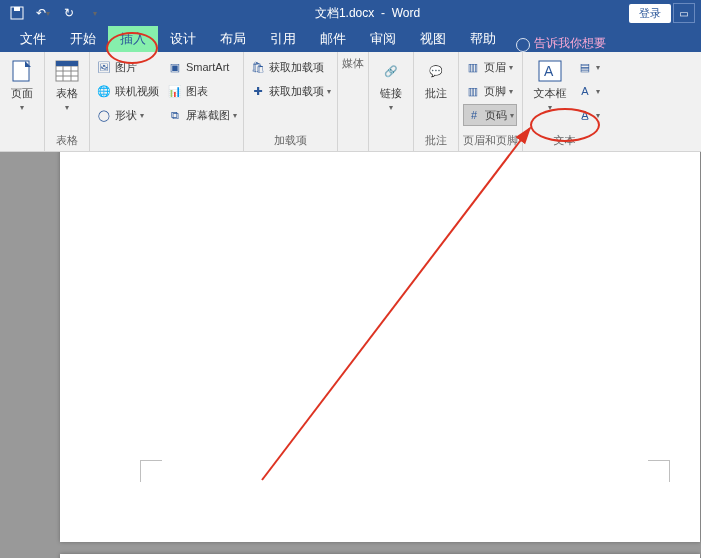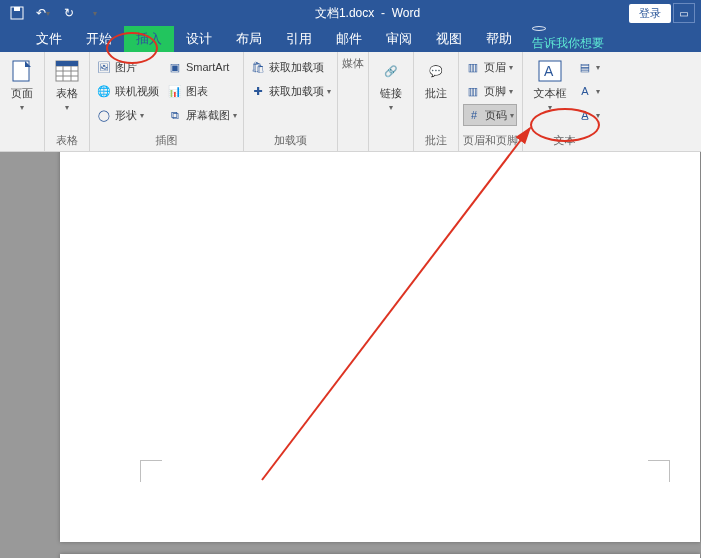--- a/index.html
+++ b/index.html
@@ -5,24 +5,24 @@
   * { margin: 0; padding: 0; box-sizing: border-box; }
   body { font-family: "Microsoft YaHei", sans-serif; font-size: 12px; background: #fff; width: 701px; height: 558px; overflow: hidden; position: relative; }
   .titlebar { background: #2b579a; color: #fff; height: 26px; display: flex; align-items: center; padding: 0 6px; }
   .qat { display: flex; gap: 4px; align-items: center; }
   .qat-btn { width: 22px; height: 20px; display: flex; align-items: center; justify-content: center; color: #fff; font-size: 12px; }
   .title-center { flex: 1; text-align: center; font-size: 12px; }
   .title-right { display: flex; gap: 2px; align-items: center; }
   .login-btn { background: #fff; color: #2b579a; padding: 2px 10px; border-radius: 2px; font-size: 11px; }
   .winbtn { width: 22px; height: 20px; display: flex; align-items: center; justify-content: center; border: 1px solid #6889bf; font-size: 10px; }
 
-  .tab-row { background: #2b579a; color: #fff; height: 26px; display: flex; align-items: stretch; padding-left: 24px; }
+  .tab-row { background: #2b579a; color: #fff; height: 26px; display: flex; align-items: stretch; padding-left: 8px; }
   .tab { padding: 0 12px; display: flex; align-items: center; font-size: 13px; position: relative; }
-  .tab.active { background: #22c55e; color: #2b579a; }
-  .tell-me { display: flex; align-items: flex-start; gap: 4px; margin-left: 8px; color: #5eead4; font-size: 12px; flex-direction: column; }
+  .tab.active { background: #86efac; color: #2b579a; }
+  .tell-me { display: flex; align-items: flex-end; gap: 4px; margin-left: 8px; color: #f9a8d4; font-size: 12px; }
   .bulb { width: 14px; height: 14px; border: 1px solid #dbe3f0; border-radius: 50%; display: inline-block; position: relative; }
 
   .circle-annot { position: absolute; border: 2px solid #dd3322; border-radius: 50%; pointer-events: none; }
   .ribbon { background: #f1f1f1; border-bottom: 1px solid #d4d4d4; height: 100px; display: flex; }
   .group { border-right: 1px solid #d4d4d4; padding: 2px 4px 0 4px; display: flex; flex-direction: column; justify-content: space-between; }
   .group-body { flex: 1; display: flex; }
   .group-label { text-align: center; font-size: 11px; color: #666; padding: 2px 0 3px; }
   .big-btn { width: 36px; display: flex; flex-direction: column; align-items: center; justify-content: flex-start; padding-top: 4px; gap: 2px; font-size: 11px; color: #3b3b3b; }
   .big-icon { width: 28px; height: 26px; display: flex; align-items: center; justify-content: center; color: #2b579a; }
   .dropdown-caret { font-size: 8px; color: #666; }
@@ -151,21 +151,20 @@
             <span class="si">📊</span>
             <span>图表</span>
           </div>
         <div class="small-row">
             <span class="si">⧉</span>
             <span>屏幕截图</span> 
             <span class="dropdown-caret">▾</span>
           </div>
       </div>
     </div>
-    <div class="group-label">插图</div>
   </div>
 
   <div class="group">
     <div class="group-body">
       <div class="stack">
         <div class="small-row">
             <span class="si">🛍</span>
             <span>获取加载项</span>
           </div>
         <div class="small-row">

